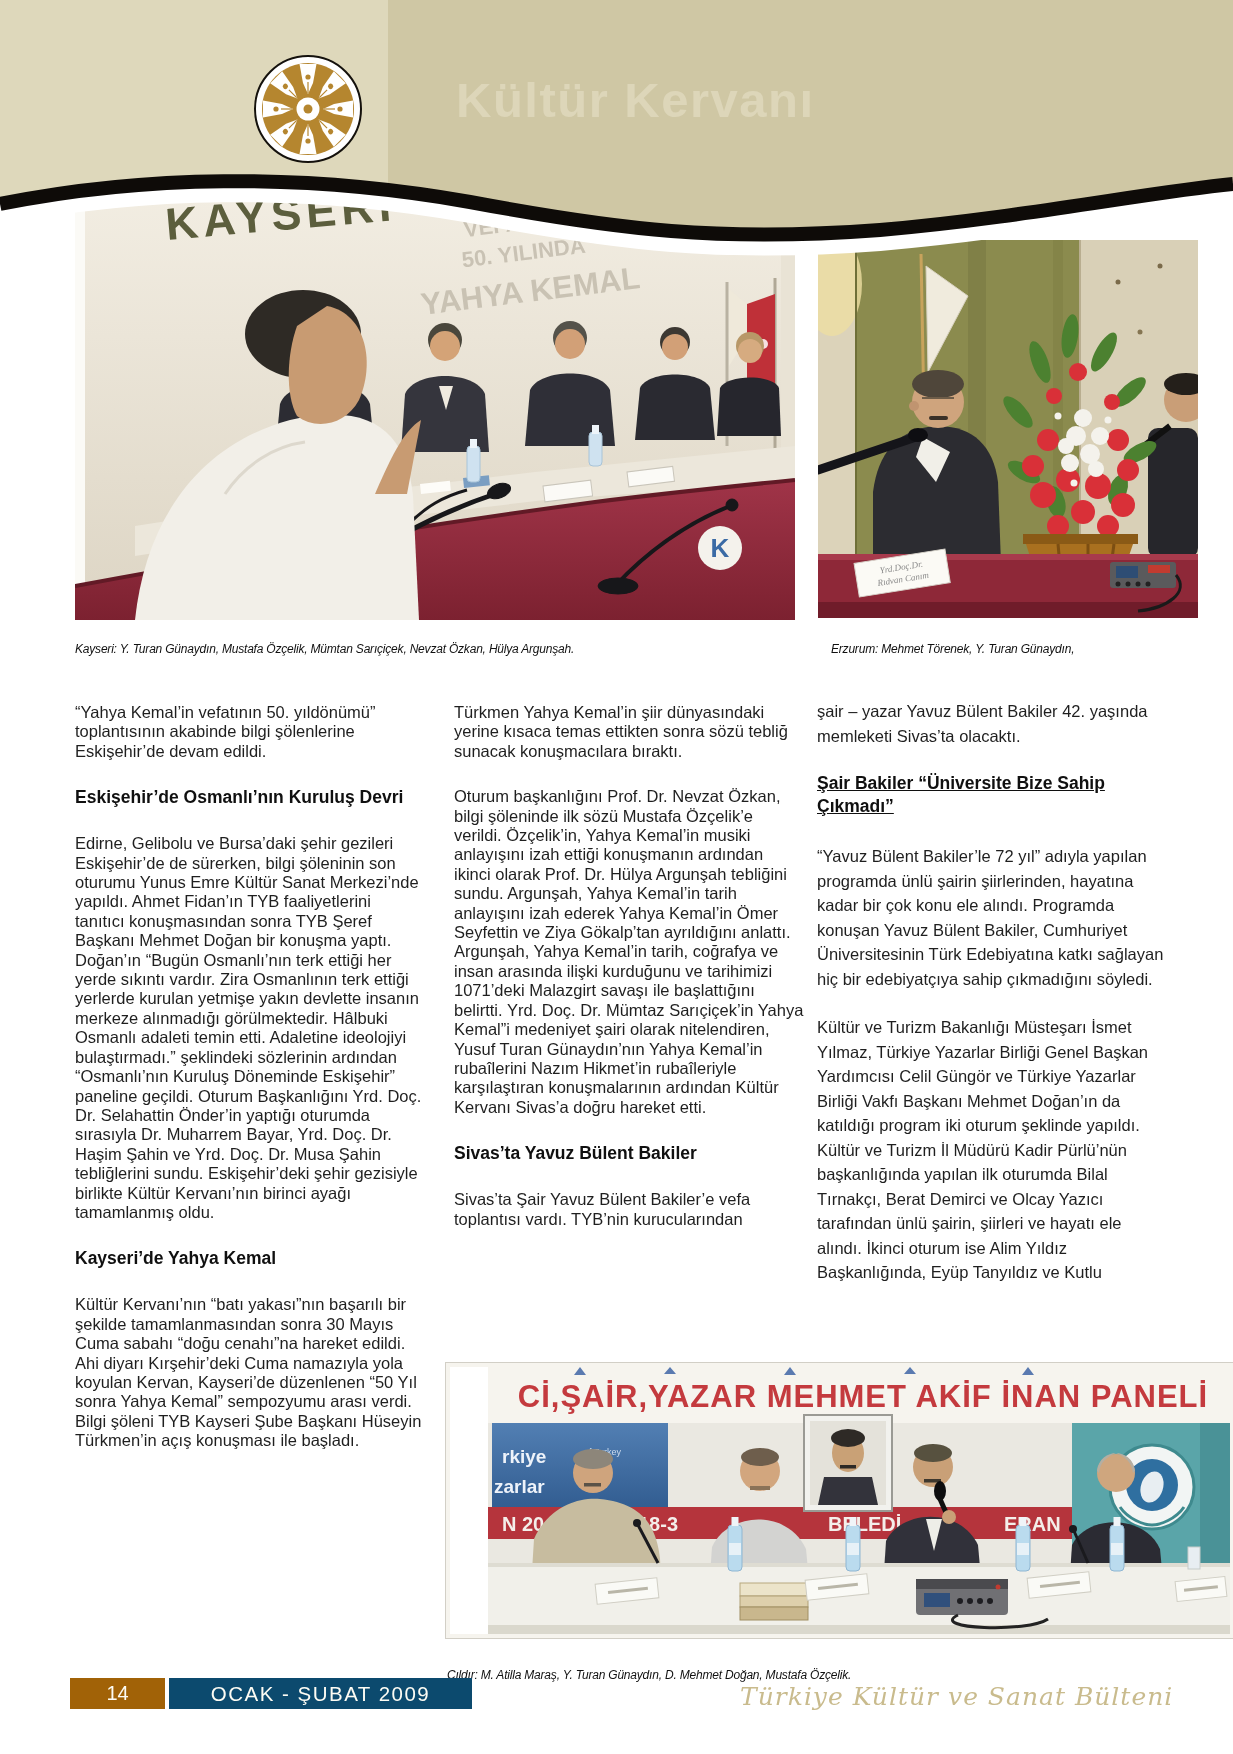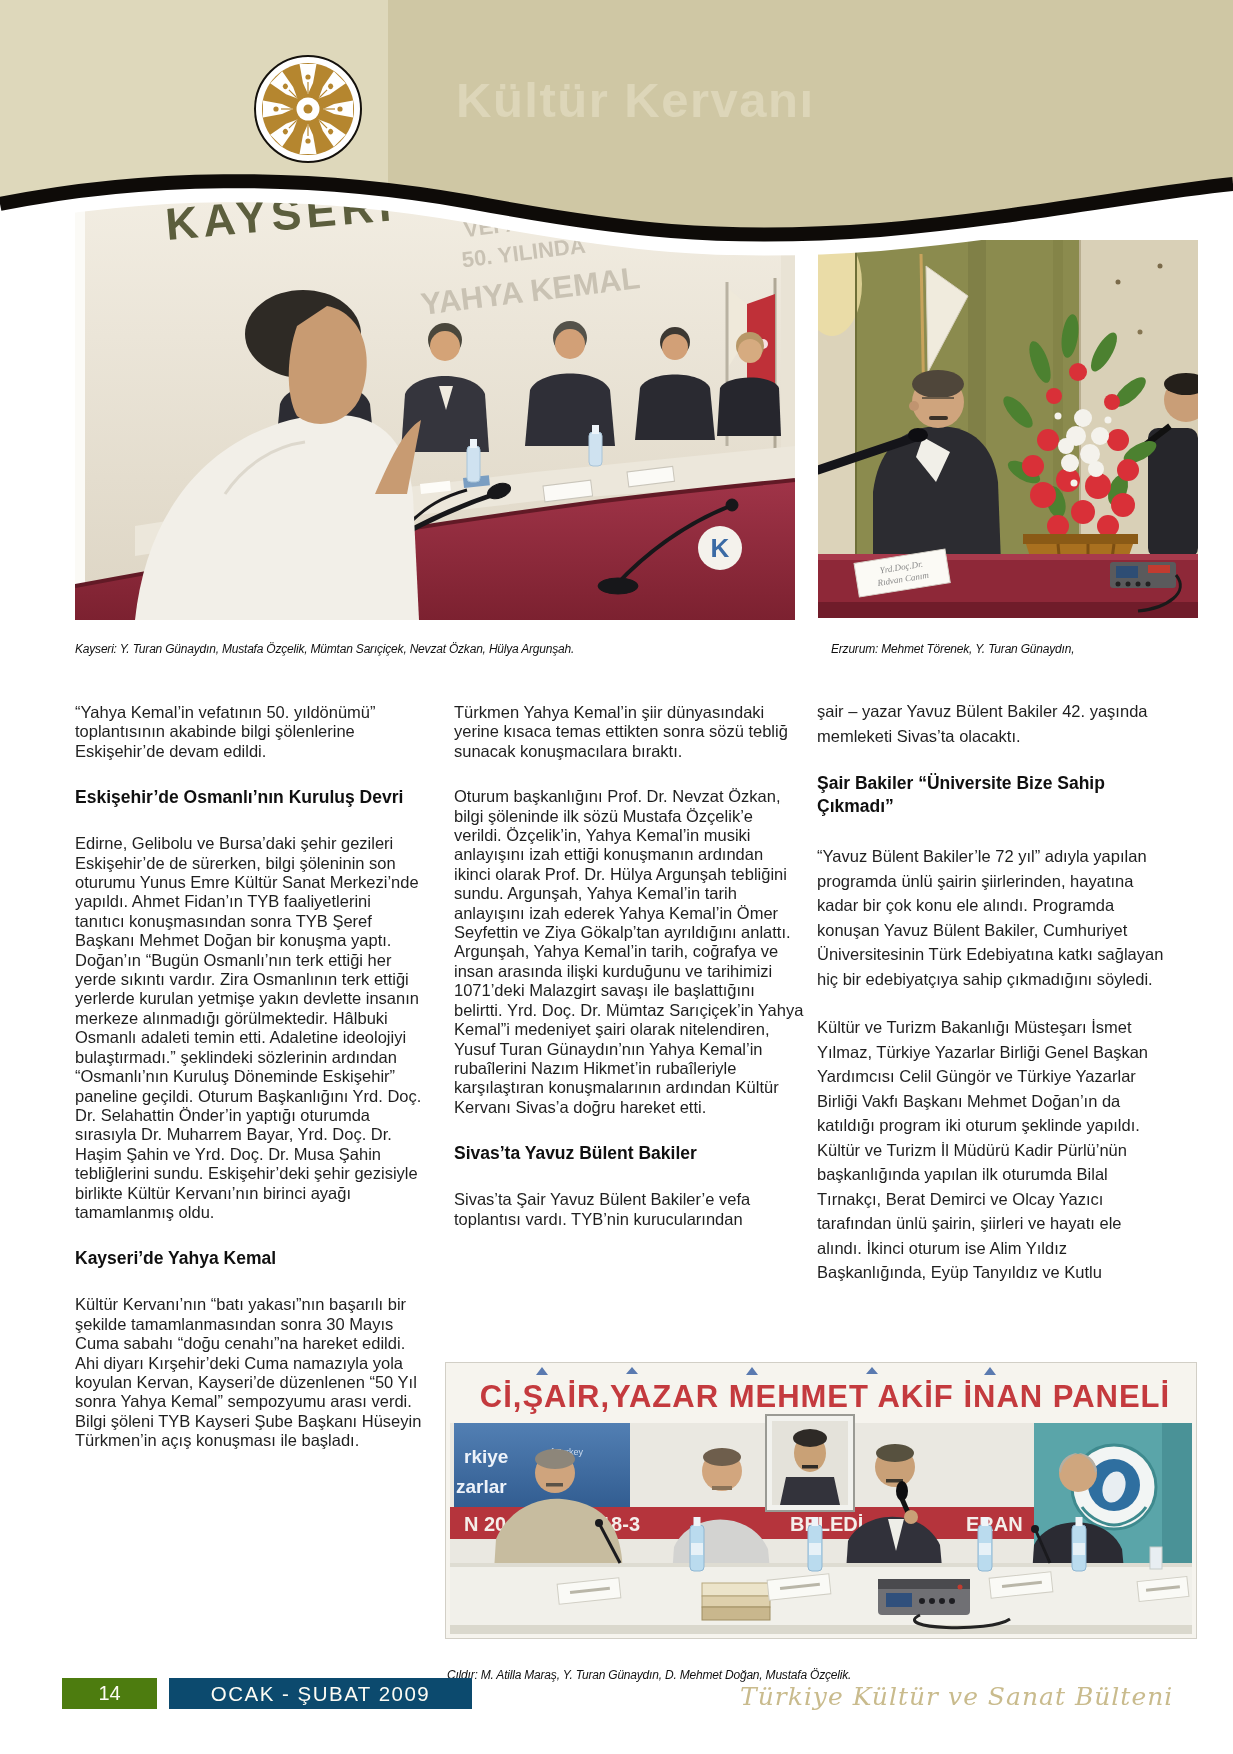--- a/index.html
+++ b/index.html
@@ -7,39 +7,39 @@
         font-family:"Liberation Sans",sans-serif;color:#1f1f1f;}
   
   .header-svg{position:absolute;left:0;top:0;z-index:5;pointer-events:none;}
   .logo-wrap{position:absolute;left:252px;top:53px;width:112px;height:112px;z-index:6;}
   .page-title{position:absolute;left:456px;top:72px;z-index:6;font-size:49px;font-weight:bold;
               color:#ddd6b9;letter-spacing:1.5px;white-space:nowrap;}
   
   .photo{position:absolute;z-index:1;line-height:0;}
   .photo-kayseri{left:75px;top:194px;}
   .photo-erzurum{left:818px;top:240px;}
-  .photo-cildir{left:446px;top:1363px;border:4px solid #f6f4ee;box-shadow:0 0 0 1px #d2cfc6;}
+  .photo-cildir{left:446px;top:1363px;border:4px solid #f6f4ee;box-shadow:0 0 0 1px #d2cfc6;padding-left:38px;}
   .caption{position:absolute;z-index:2;font-style:italic;font-size:12px;color:#111;
            letter-spacing:-0.2px;line-height:20px;}
   .caption-kayseri{left:75px;top:639px;width:710px;}
   .caption-erzurum{left:831px;top:639px;width:370px;}
   .caption-cildir{left:447px;top:1638px;width:720px;margin-top:27px;}
   
   .col{position:absolute;top:699px;width:350px;font-size:16.5px;line-height:19.4px;z-index:2;}
   .col p{margin:4px 0 26px;}
   .col h4{margin:24px 0 26px;font-size:17.5px;line-height:21px;color:#101010;}
   .col-1{left:75px;}
   .col-2{left:454px;}
   .col-3{left:817px;width:352px;line-height:24.5px;}
   .col-3 p{margin:0 0 24px;}
-  .col-3 h4{line-height:23px;}
+  .col-3 h4{line-height:23px;text-decoration:underline;}
   
   .footer-box{position:absolute;top:1678px;height:31px;z-index:2;text-align:center;
               line-height:31px;color:#fdfcf4;}
-  .footer-page{left:62px;width:95px;background:#4d7c0f;font-size:20px;}
+  .footer-page{left:70px;width:95px;background:#a16207;font-size:20px;}
   .footer-issue{left:169px;width:303px;background:#0c4a6e;font-size:20.5px;letter-spacing:1.5px;}
   .footer-script{position:absolute;top:1682px;left:740px;width:452px;z-index:2;
                  font-family:"DejaVu Serif",serif;font-style:italic;font-size:25px;
                  color:#c9bb8d;letter-spacing:1px;}
 </style>
 </head>
 <body>
 
 <div class="page">
 

